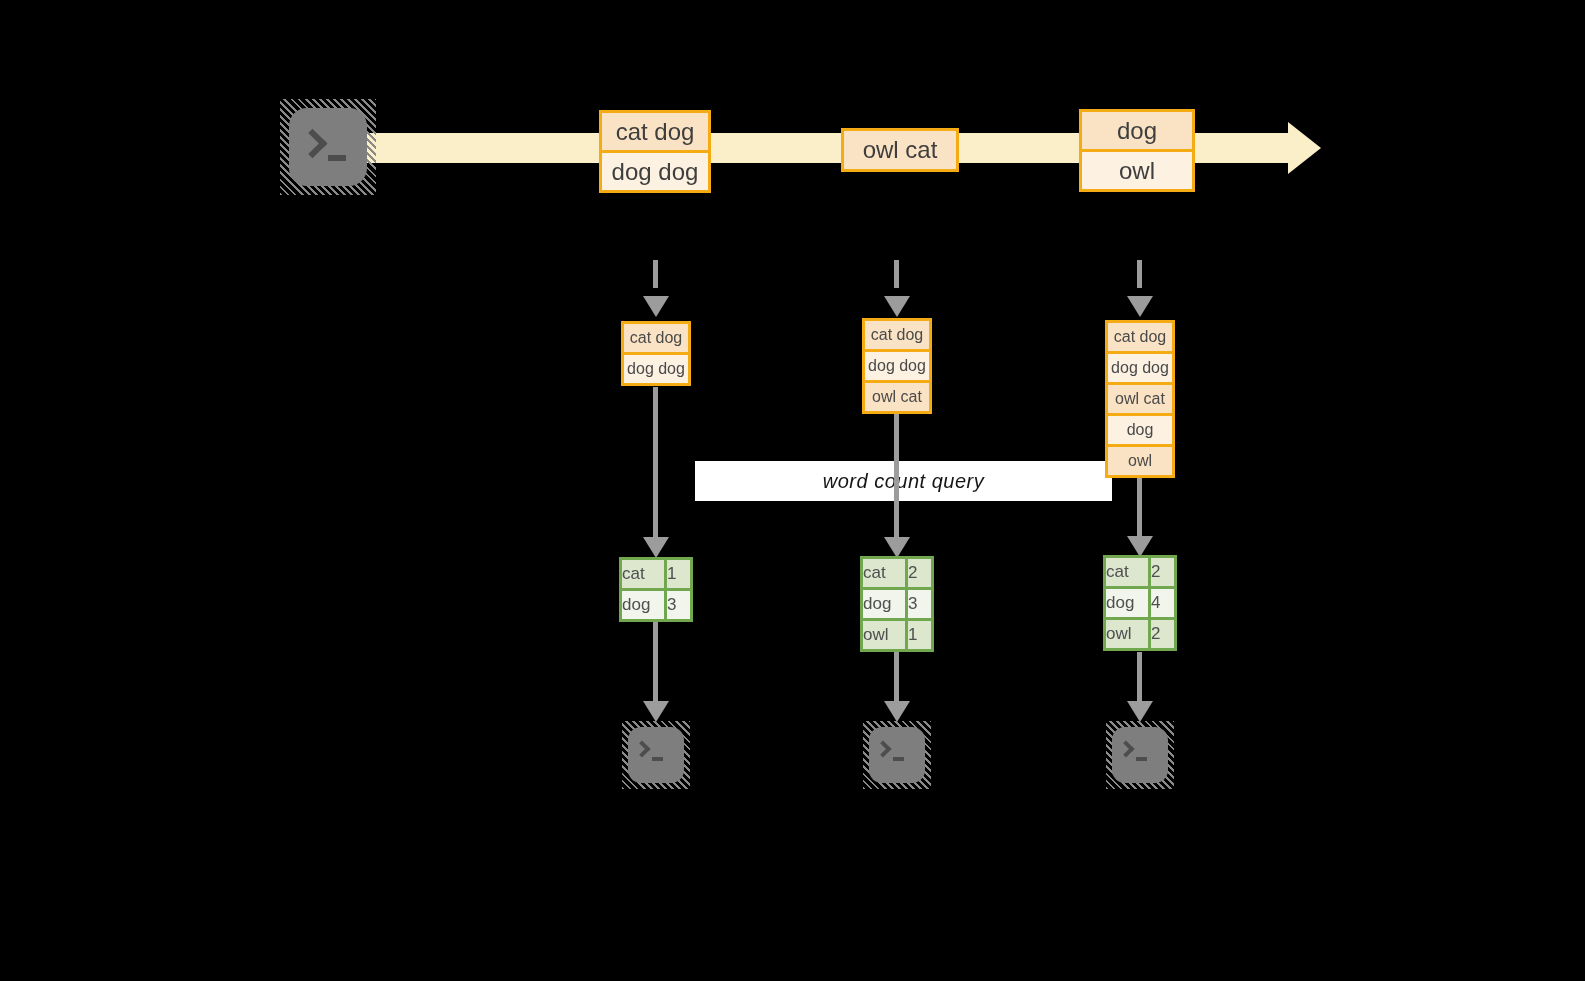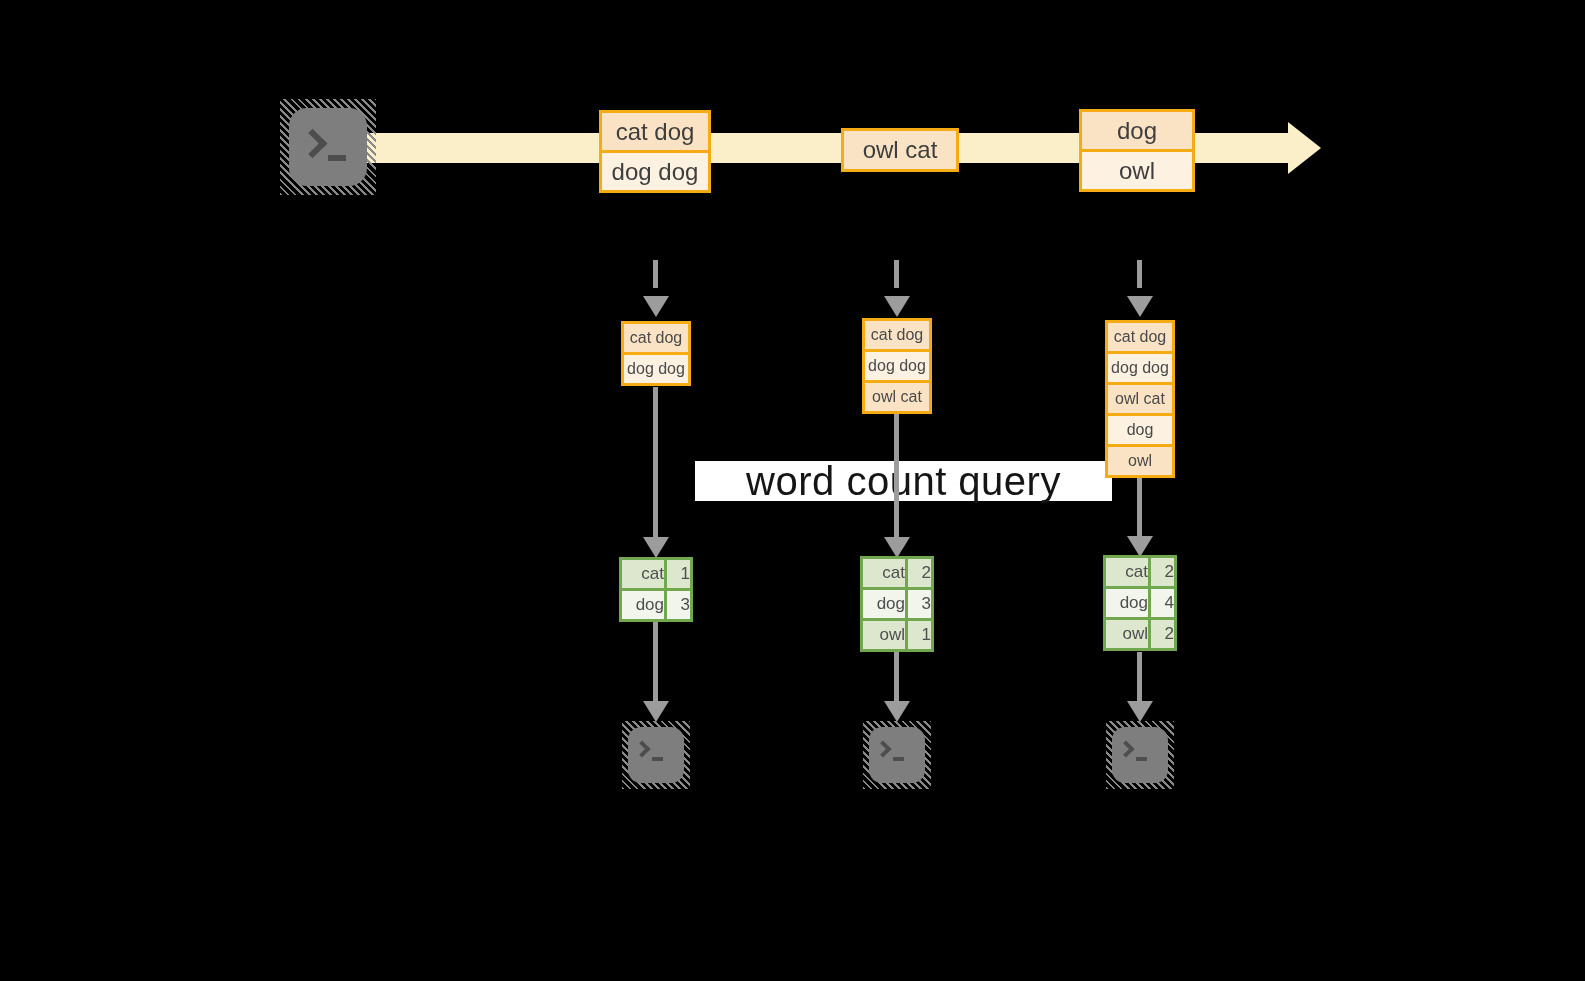--- a/index.html
+++ b/index.html
@@ -82,31 +82,32 @@
   .stack .srow{height:28px;line-height:28px;background:#fdf2e2;white-space:nowrap;}
   .stack .srow:nth-child(odd){background:#fae3c4;}
   .stack .srow + .srow{border-top:3px solid #f5ac14;}
   #stk0{left:621px;top:321px;}
   #stk1{left:862px;top:318px;}
   #stk2{left:1105px;top:320px;}
 
   
   #query-banner{
     left:695px;top:461px;width:417px;height:40px;background:#ffffff;z-index:3;
-    color:#151515;font-size:40px;line-height:40px;text-align:center;
+    color:#151515;font-size:20px;line-height:40px;text-align:center;
     letter-spacing:0.5px;
+    font-style:italic;
   }
 
   
   .ctable{
     z-index:6;background:#71a74e;padding:3px;
     display:grid;grid-template-columns:42px 23px;gap:3px;
     color:#4f4f4f;font-size:17px;
   }
-  .ctable .cell{height:28px;line-height:28px;text-align:right;background:#f2f5ec;}
+  .ctable .cell{height:28px;line-height:28px;text-align:left;background:#f2f5ec;}
   .ctable .r-odd{background:#dce7ce;}
   #tbl0{left:619px;top:557px;}
   #tbl1{left:860px;top:556px;}
   #tbl2{left:1103px;top:555px;}
 </style>
 </head>
 <body>
 
 <div id="src-term" class="abs term">
   <div class="pane"></div>

